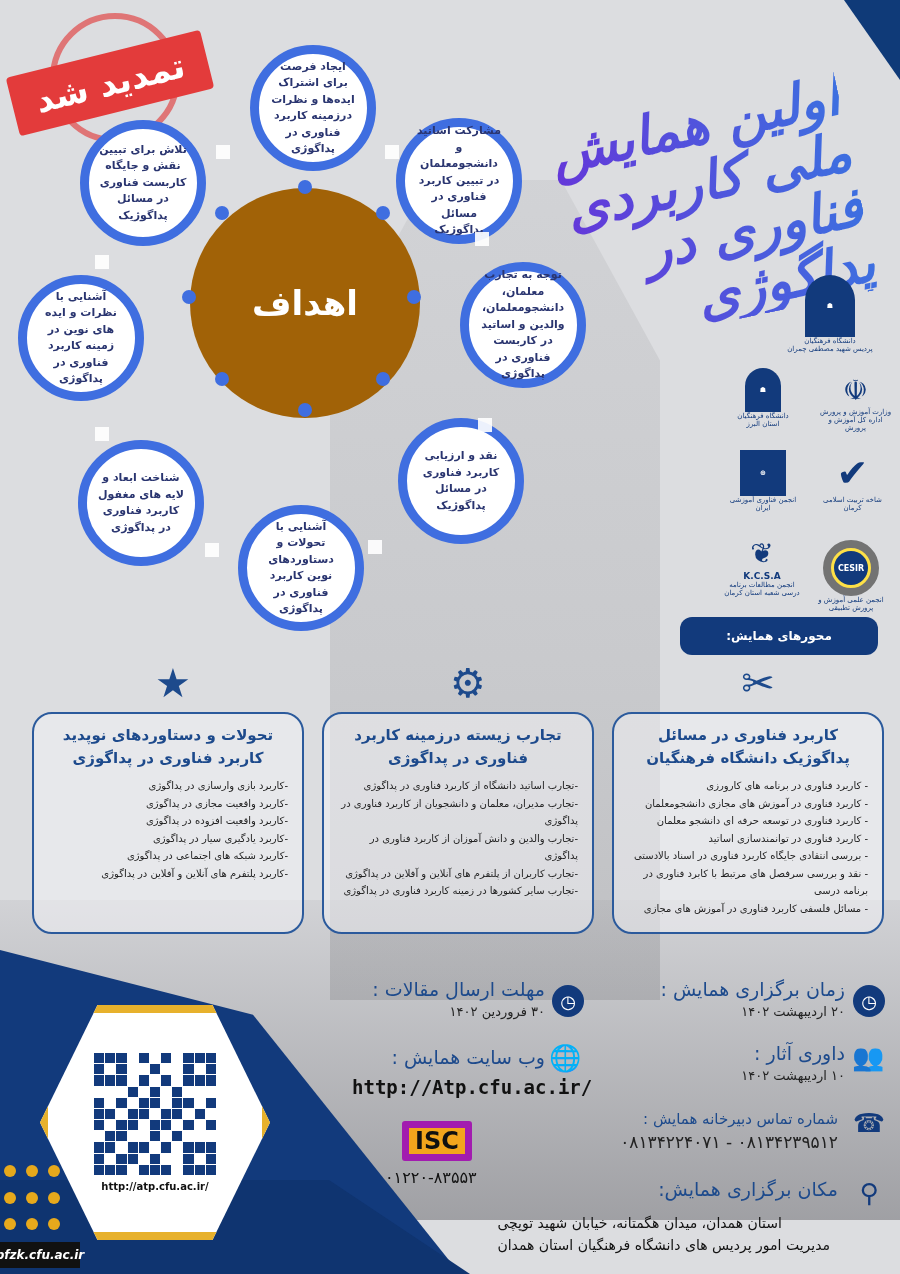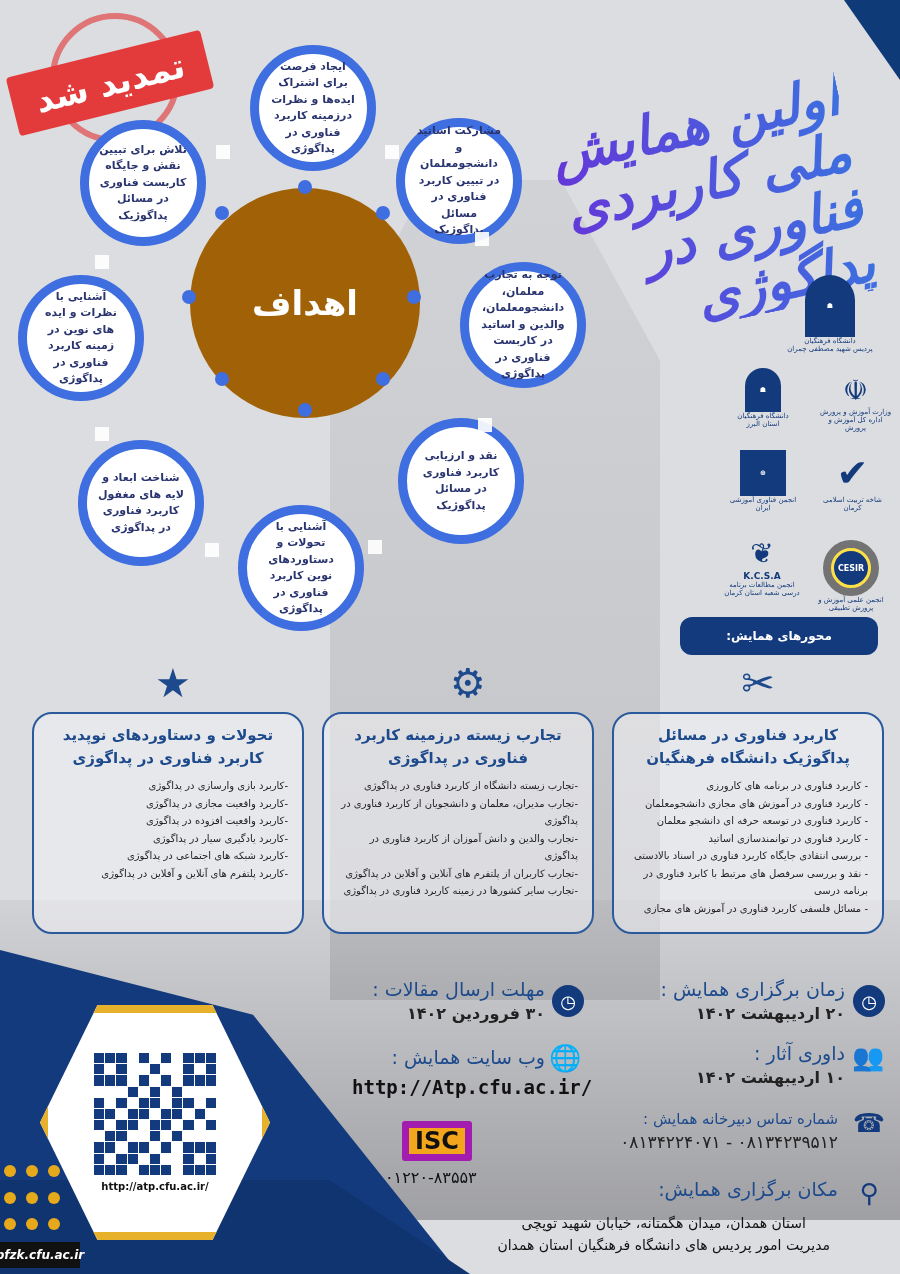--- a/index.html
+++ b/index.html
@@ -32,33 +32,33 @@
 
 .axes-head{position:absolute;left:680px;top:617px;width:198px;height:38px;background:#123a7c;border-radius:12px;color:#fff;font-weight:bold;font-size:12px;display:flex;align-items:center;justify-content:center}
 .card{position:absolute;top:712px;width:272px;height:222px;border:2px solid #2b5a9c;border-radius:20px;background:rgba(240,241,244,.55);padding:10px 14px}
 .card h3{font-size:15px;color:#1d4a8c;text-align:center;line-height:1.5;margin-bottom:8px}
 .card ul{list-style:none}
 .card li{font-size:10px;line-height:1.75;color:#222}
 .card-icon{position:absolute;top:660px;width:50px;height:46px;color:#1d4a8c;font-size:40px;display:flex;align-items:center;justify-content:center}
 
 .info{position:absolute;text-align:right}
 .info .lbl{font-size:19px;font-weight:normal;color:#1d4a8c}
-.info .val{font-size:16px;font-weight:bold;color:#222;margin-top:4px}
+.info .val{font-size:13px;font-weight:normal;color:#222;margin-top:4px}
 .icircle{position:absolute;width:32px;height:32px;border-radius:50%;background:#123a7c;color:#fff;font-size:18px;display:flex;align-items:center;justify-content:center}
 .iglyph{position:absolute;color:#123a7c;font-size:26px;width:36px;text-align:center}
 .url{position:absolute;left:352px;top:1076px;font-family:"DejaVu Sans Mono",monospace;font-weight:bold;font-size:19px;color:#111;direction:ltr}
 .isc{position:absolute;left:402px;top:1121px;width:70px;height:40px;background:#f3a51c;border:7px solid #a21caf;border-radius:3px;display:flex;align-items:center;justify-content:center;font-weight:900;font-size:24px;color:#111}
 .iscnum{position:absolute;left:385px;top:1168px;font-size:16px;color:#111;direction:ltr}
 .qrbox{position:absolute;left:40px;top:1005px;width:230px;height:235px;background:#fff;border:8px solid #e7b12c;clip-path:polygon(25% 0,75% 0,100% 50%,75% 100%,25% 100%,0 50%);display:flex;flex-direction:column;align-items:center;justify-content:center}
 .qr{width:122px;height:122px;display:grid;grid-template-columns:repeat(11,1fr);gap:1px}
 .qr span{background:#123a7c}
 .qr span.w{background:#fff}
 .qrurl{font-size:10px;color:#111;margin-top:6px;direction:ltr;font-weight:bold}
 .watermark{position:absolute;left:0;top:1242px;width:80px;height:26px;background:#111;color:#fff;font-size:12px;font-weight:bold;font-style:italic;display:flex;align-items:center;justify-content:center;direction:ltr}
-.addr{position:absolute;right:70px;top:1212px;text-align:center;font-size:14px;color:#111;line-height:1.6}
+.addr{position:absolute;right:70px;top:1212px;text-align:left;font-size:14px;color:#111;line-height:1.6}
 </style>
 </head>
 <body>
 
 <div class="bg-tower"></div>
 <div class="bg-city"></div>
 <div class="corner-tr"></div>
 <div class="corner-bl"></div>
 <div class="corner-bl2"></div>
 <div class="dots">
@@ -163,21 +163,21 @@
     <li>- بررسی انتقادی جایگاه کاربرد فناوری در اسناد بالادستی</li>
     <li>- نقد و بررسی سرفصل های مرتبط با کابرد فناوری در برنامه درسی</li>
     <li>- مسائل فلسفی کاربرد فناوری در آموزش های مجازی</li>
   </ul>
 </div>
 
 <div class="card-icon" style="left:443px">⚙</div>
 <div class="card" style="left:322px">
   <h3>تجارب زیسته درزمینه کاربرد فناوری در پداگوژی</h3>
   <ul>
-    <li>-تجارب زیسته دانشگاه از کاربرد فناوری در پداگوژی</li>
+    <li>-تجارب اساتید دانشگاه از کاربرد فناوری در پداگوژی</li>
     <li>-تجارب مدیران، معلمان و دانشجویان از کاربرد فناوری در پداگوژی</li>
     <li>-تجارب والدین و دانش آموزان از کاربرد فناوری در پداگوژی</li>
     <li>-تجارب کاربران از پلتفرم های آنلاین و آفلاین در پداگوژی</li>
     <li>-تجارب سایر کشورها در زمینه کاربرد فناوری در پداگوژی</li>
   </ul>
 </div>
 
 <div class="card-icon" style="left:148px">★</div>
 <div class="card" style="left:32px">
   <h3>تحولات و دستاوردهای نوپدید کاربرد فناوری در پداگوژی</h3>

